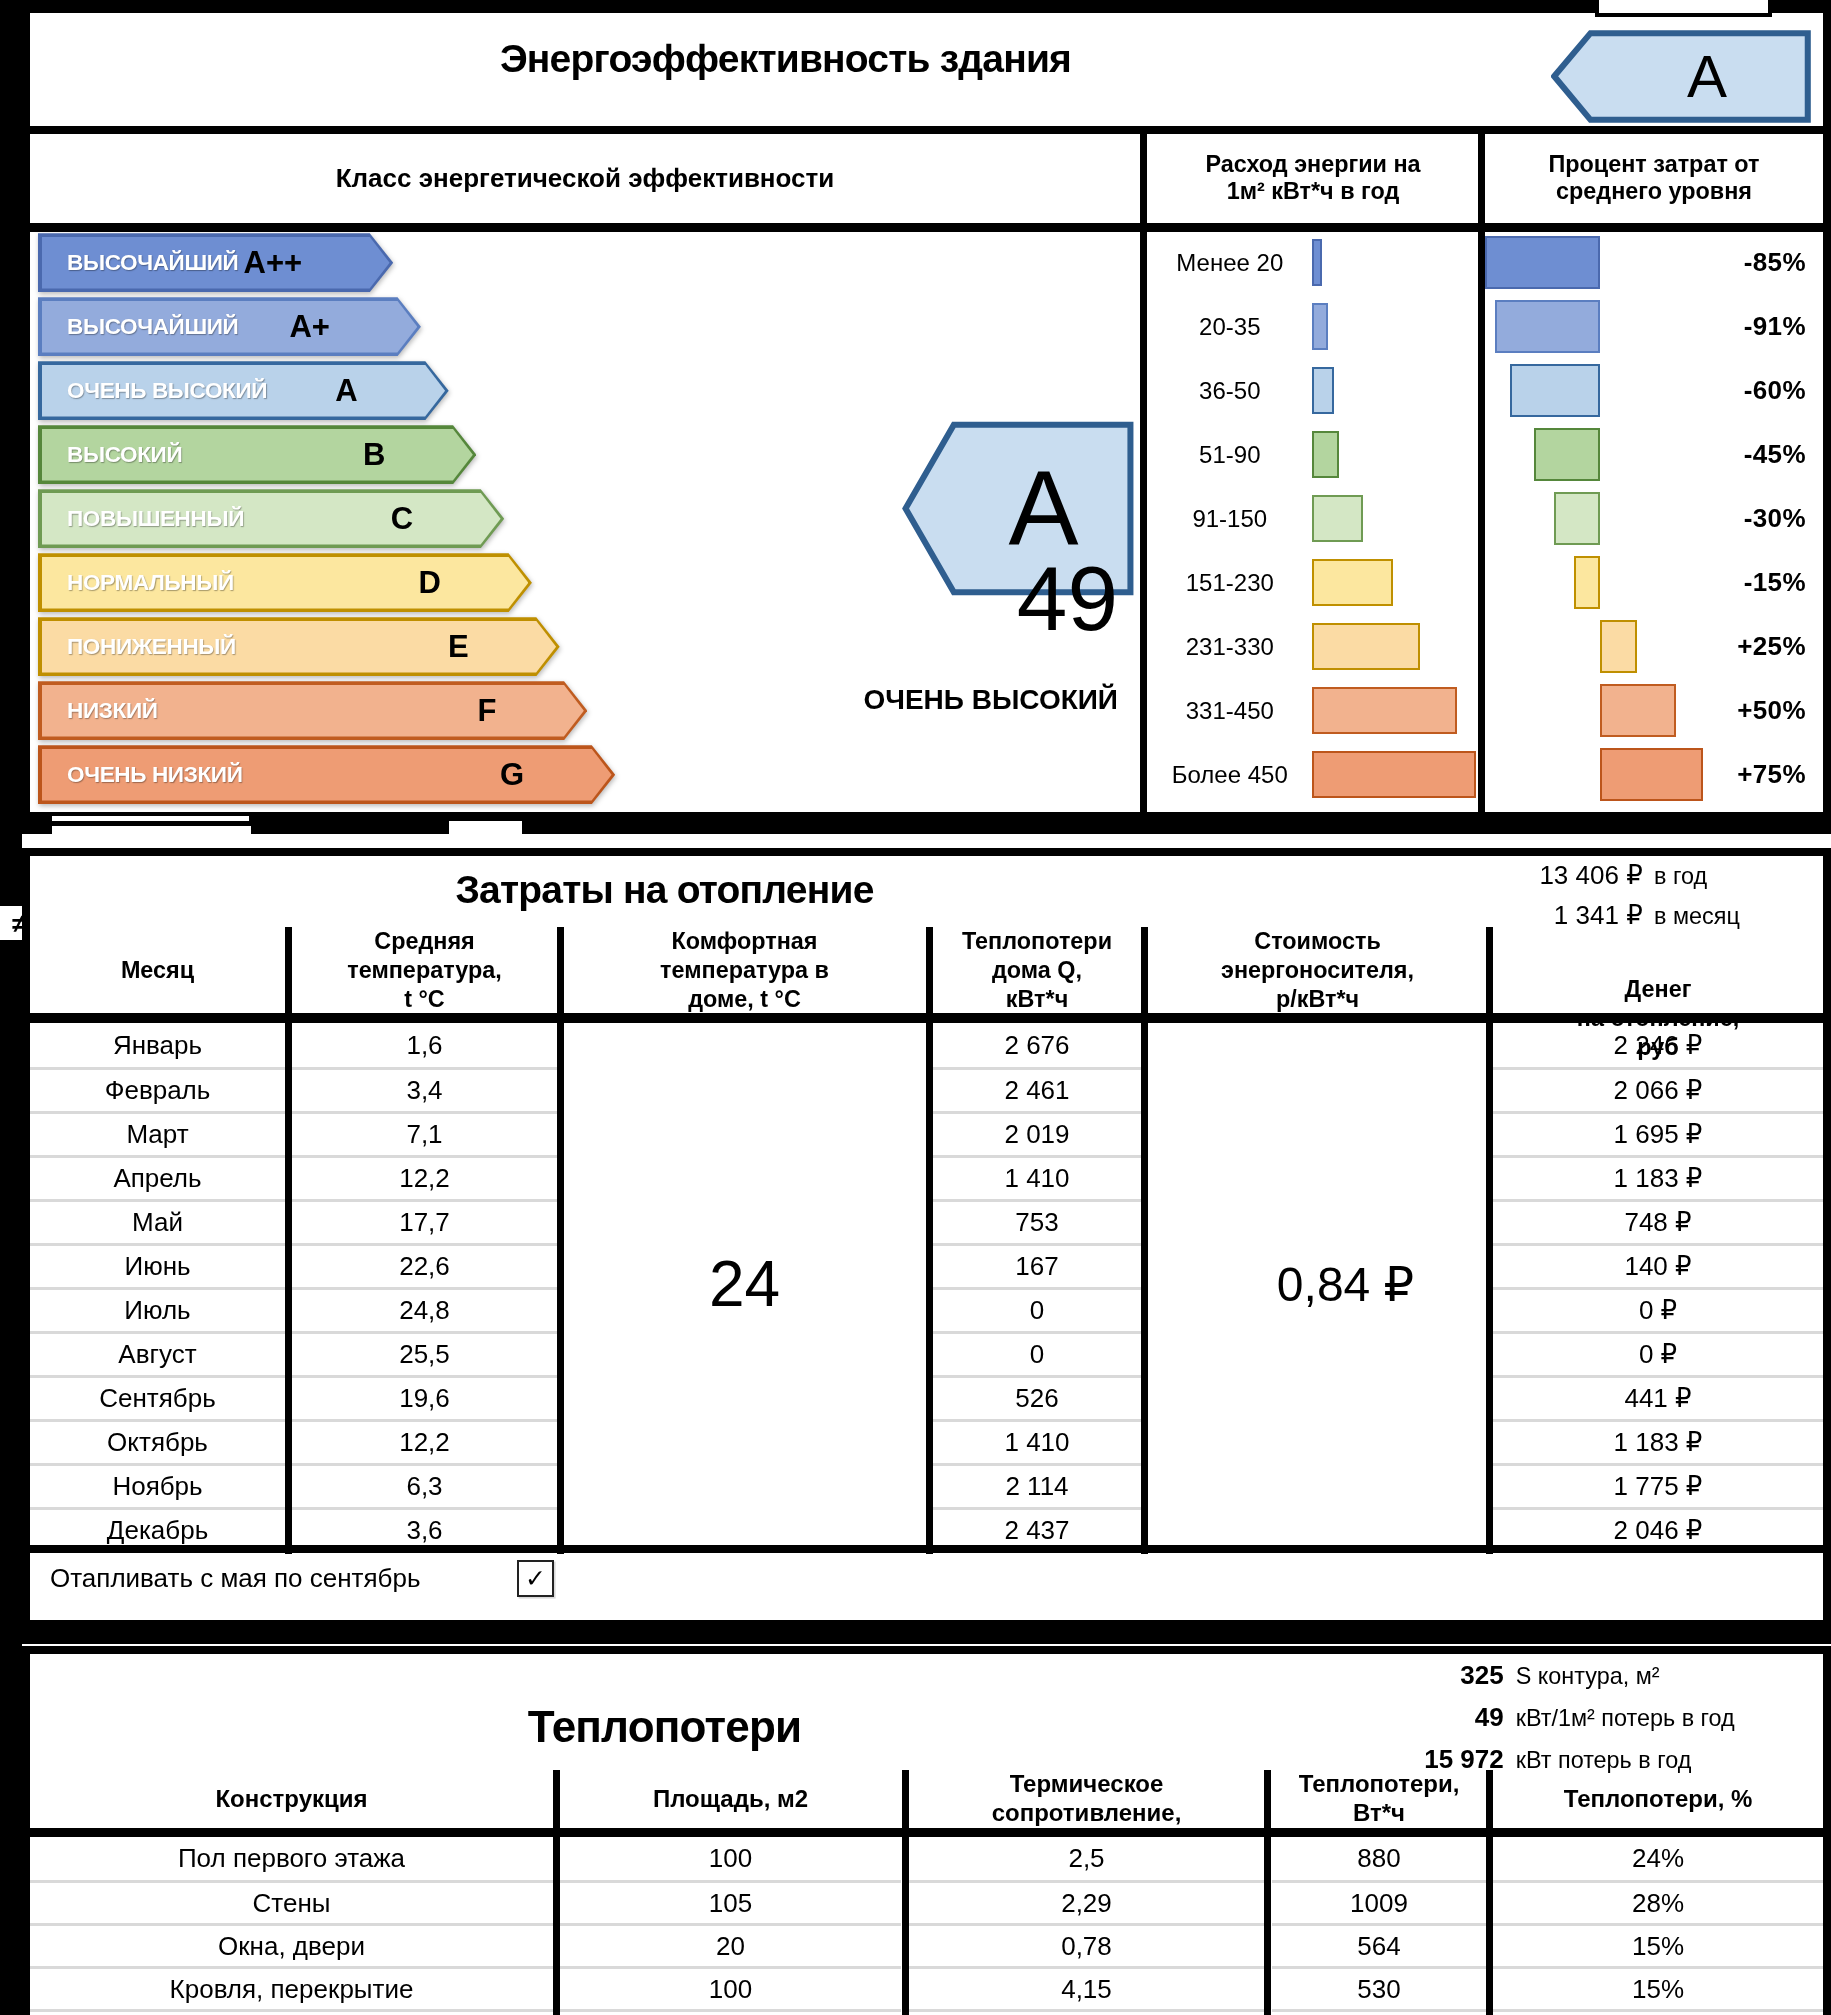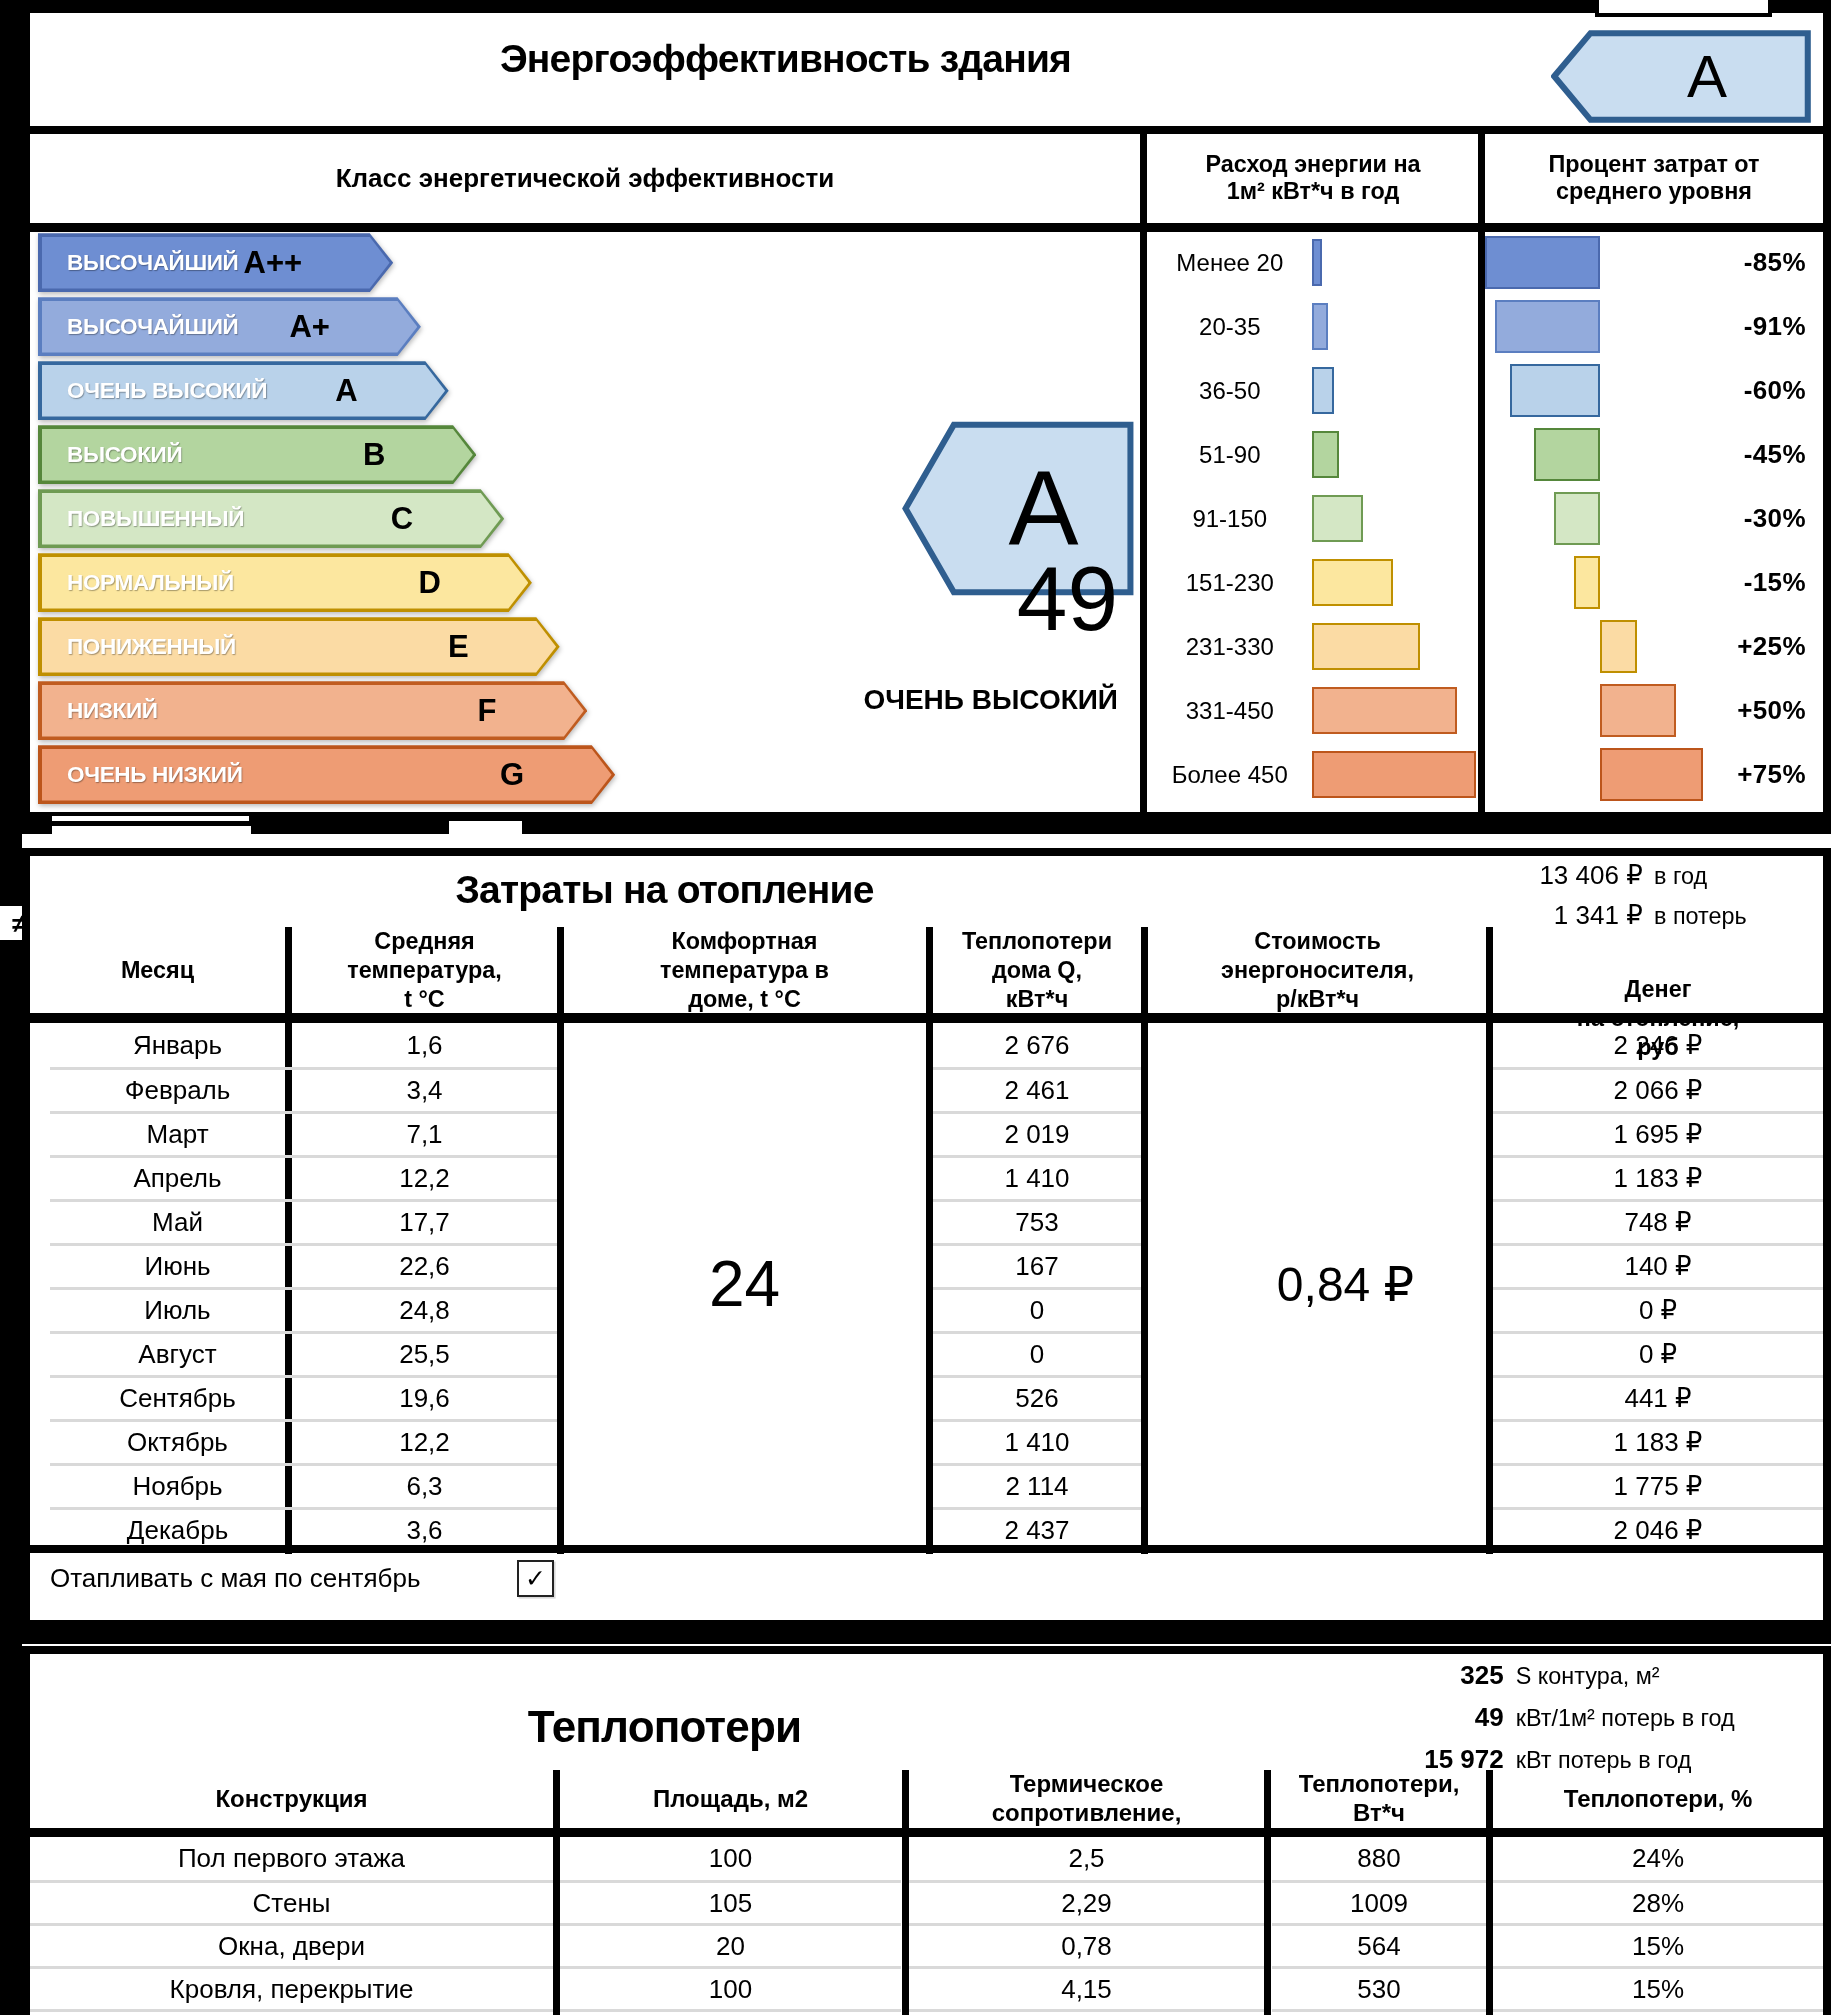--- a/index.html
+++ b/index.html
@@ -341,21 +341,21 @@
   <div class="sec sec2">
     <div class="sec-inner">
       <div class="s2-title">Затраты на отопление</div>
       <div class="costs">
         <div class="costrow">
           <span class="costnum">13 406 ₽</span>
           <span class="costunit">в год</span>
         </div>
         <div class="costrow">
           <span class="costnum">1 341 ₽</span>
-          <span class="costunit">в потерь</span>
+          <span class="costunit">в месяц</span>
         </div>
       </div>
 
       <div class="t2head" style="left:0;width:255px;">Месяц</div>
       <div class="t2head" style="left:262px;width:265px;">Средняя
 температура,
 t °C</div>
       <div class="t2head" style="left:534px;width:361px;">Комфортная
 температура в
 доме, t °C</div>
@@ -369,21 +369,21 @@
 на отопление,
 руб</div>
 
       <div class="hline t2line"></div>
       <div class="vdiv t2v" style="left:255px;"></div>
       <div class="vdiv t2v" style="left:527px;"></div>
       <div class="vdiv t2v" style="left:896px;"></div>
       <div class="vdiv t2v" style="left:1111px;"></div>
       <div class="vdiv t2v" style="left:1456px;"></div>
 
-      <div class="t2col" style="left:0;width:255px;margin-left:20px;">
+      <div class="t2col" style="left:0;width:255px;">
         <div class="mcell">Январь</div>
         <div class="mcell">Февраль</div>
         <div class="mcell">Март</div>
         <div class="mcell">Апрель</div>
         <div class="mcell">Май</div>
         <div class="mcell">Июнь</div>
         <div class="mcell">Июль</div>
         <div class="mcell">Август</div>
         <div class="mcell">Сентябрь</div>
         <div class="mcell">Октябрь</div>

